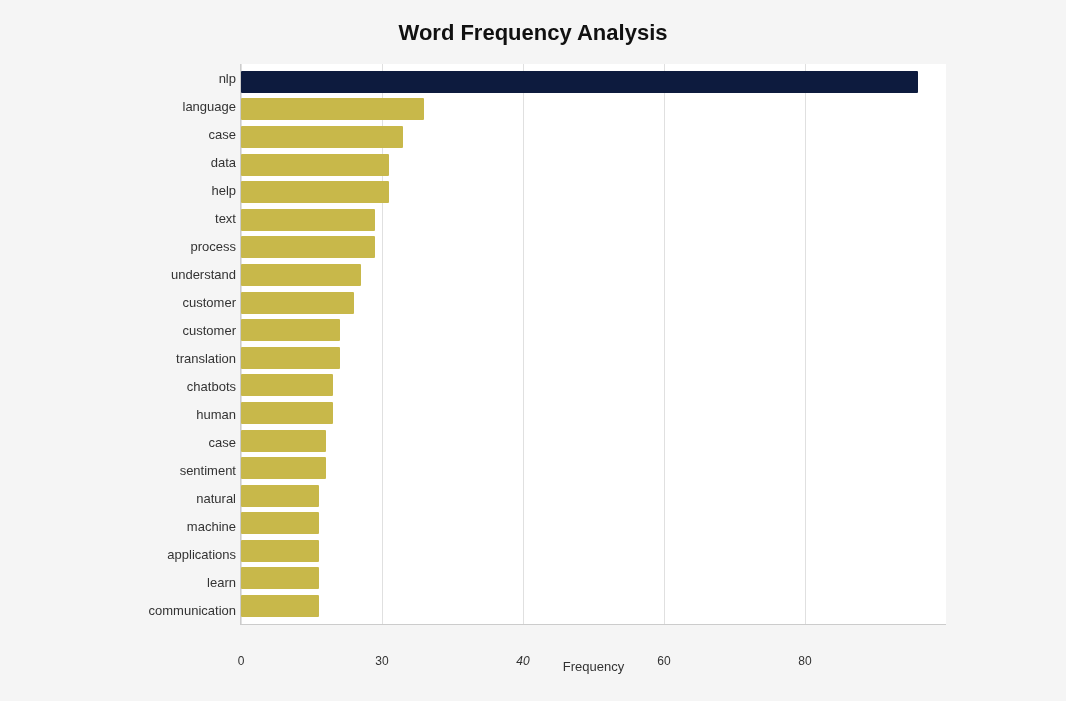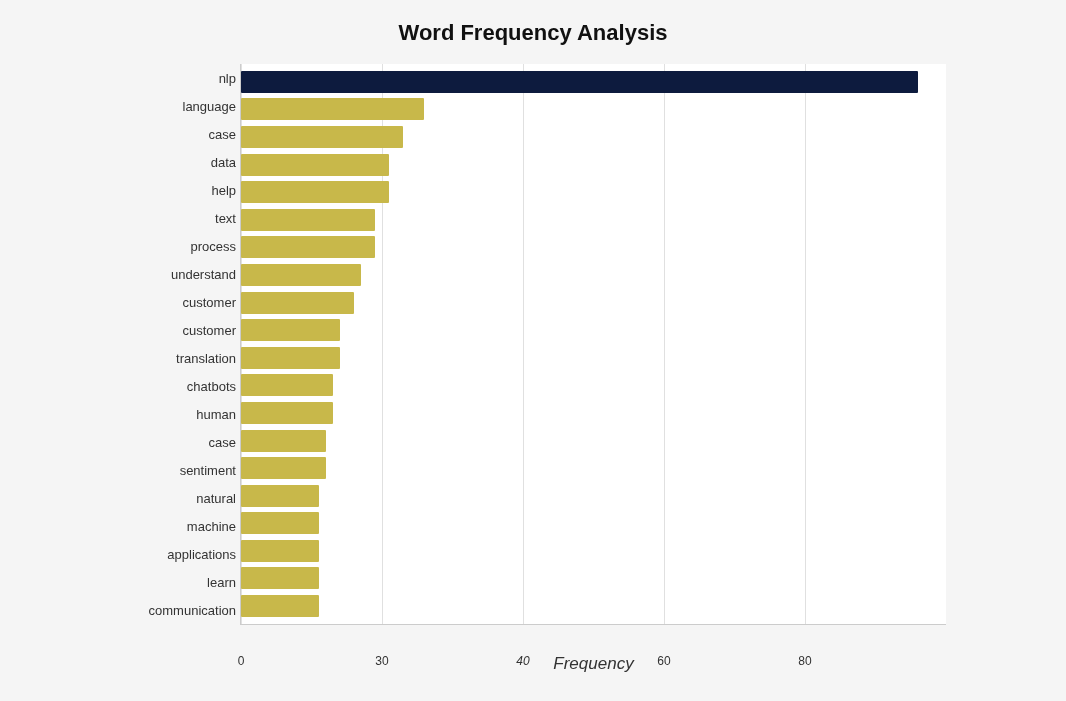--- a/index.html
+++ b/index.html
@@ -104,23 +104,22 @@
       font-size: 12px;
       color: #333;
       text-align: center;
     }
     .x-axis-title {
       position: absolute;
       bottom: -50px;
       left: 0;
       right: 0;
       text-align: center;
-      font-size: 17px;
+      font-size: 13px;
       color: #333;
-      font-style: italic;
     }
   </style>
 </head>
 <body>
 
 <div class="chart-container">
   <div class="chart-title">Word Frequency Analysis</div>
   <div class="chart-area">
     <div class="y-labels" id="y-labels">
         <div class="y-label">nlp</div>

